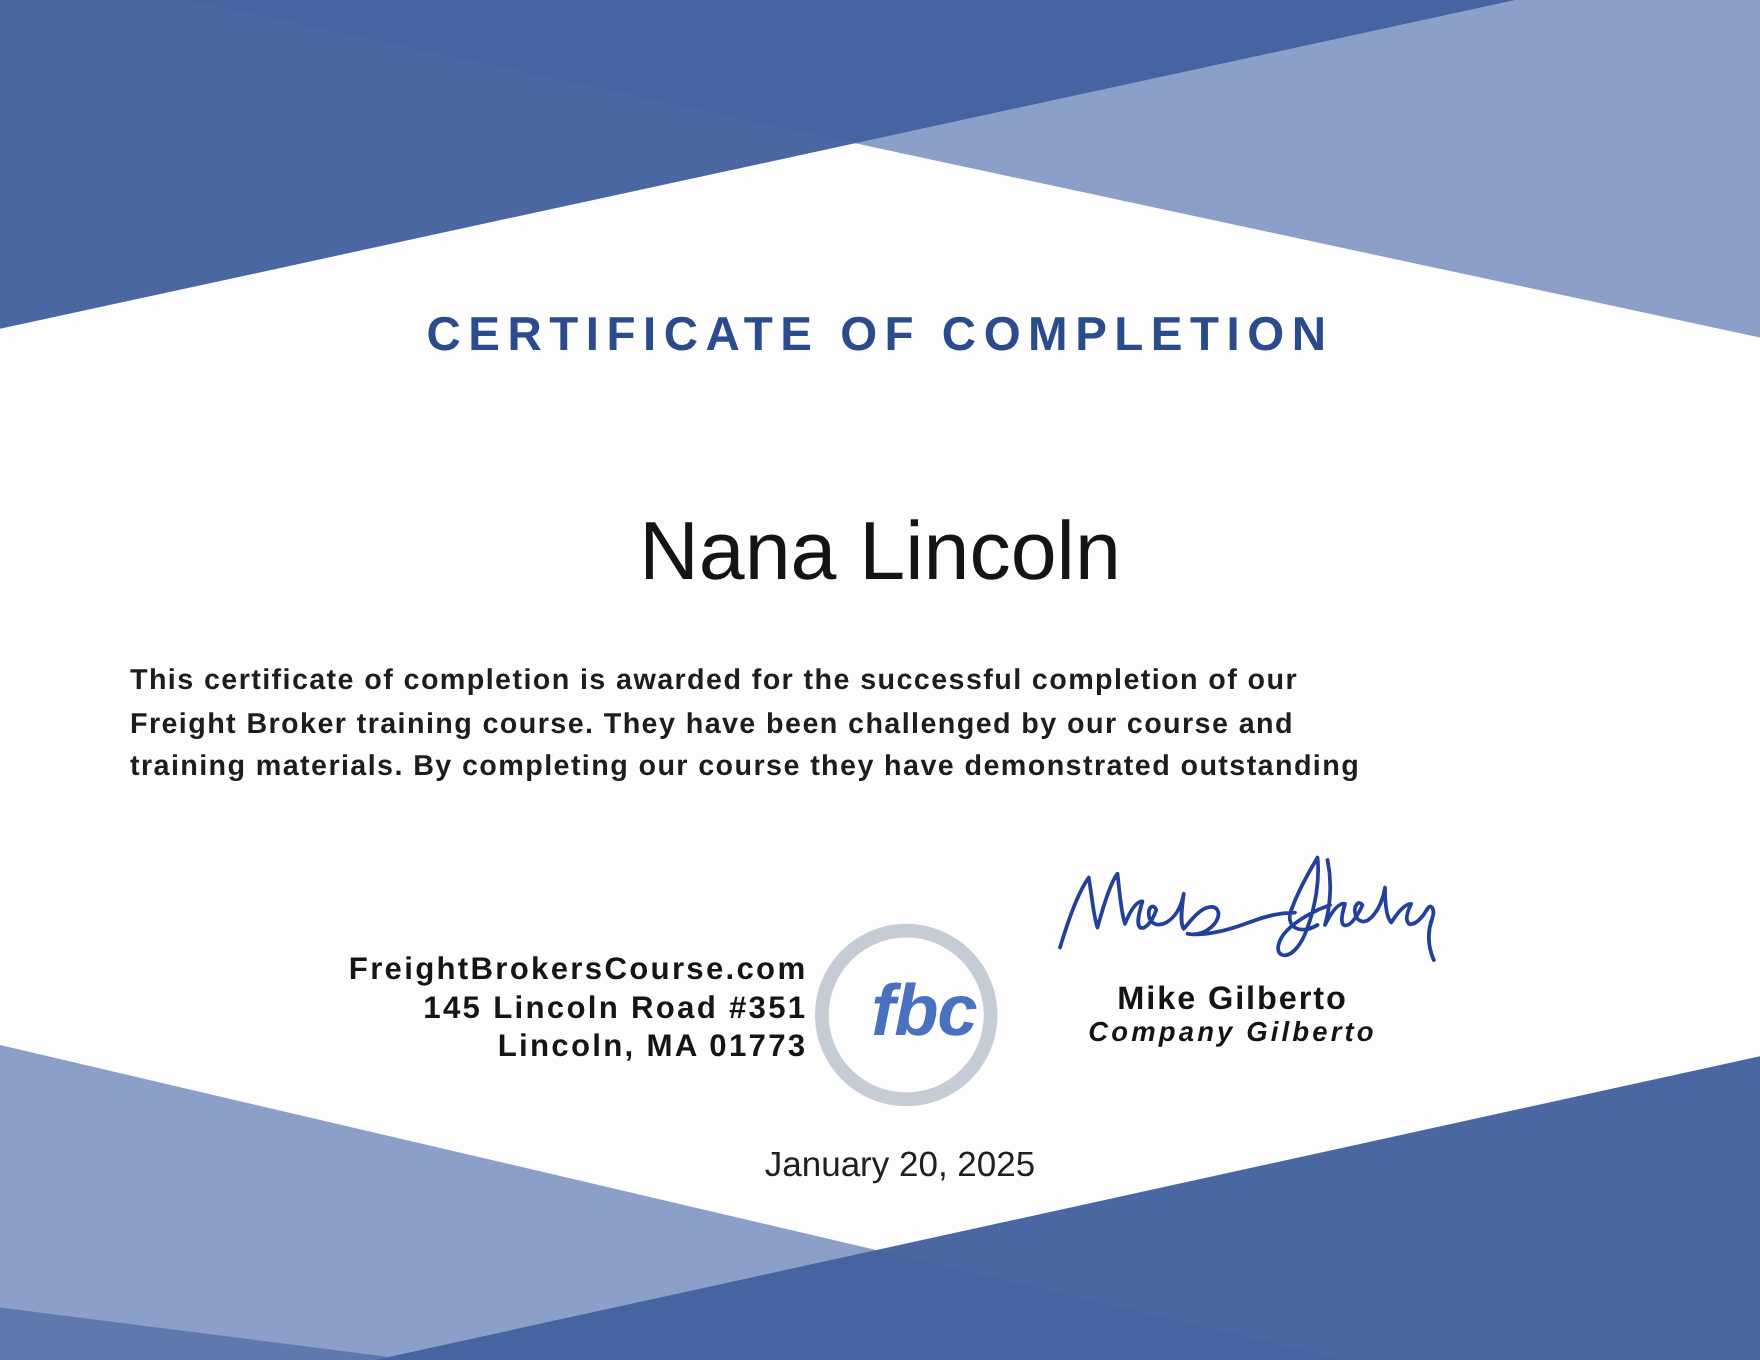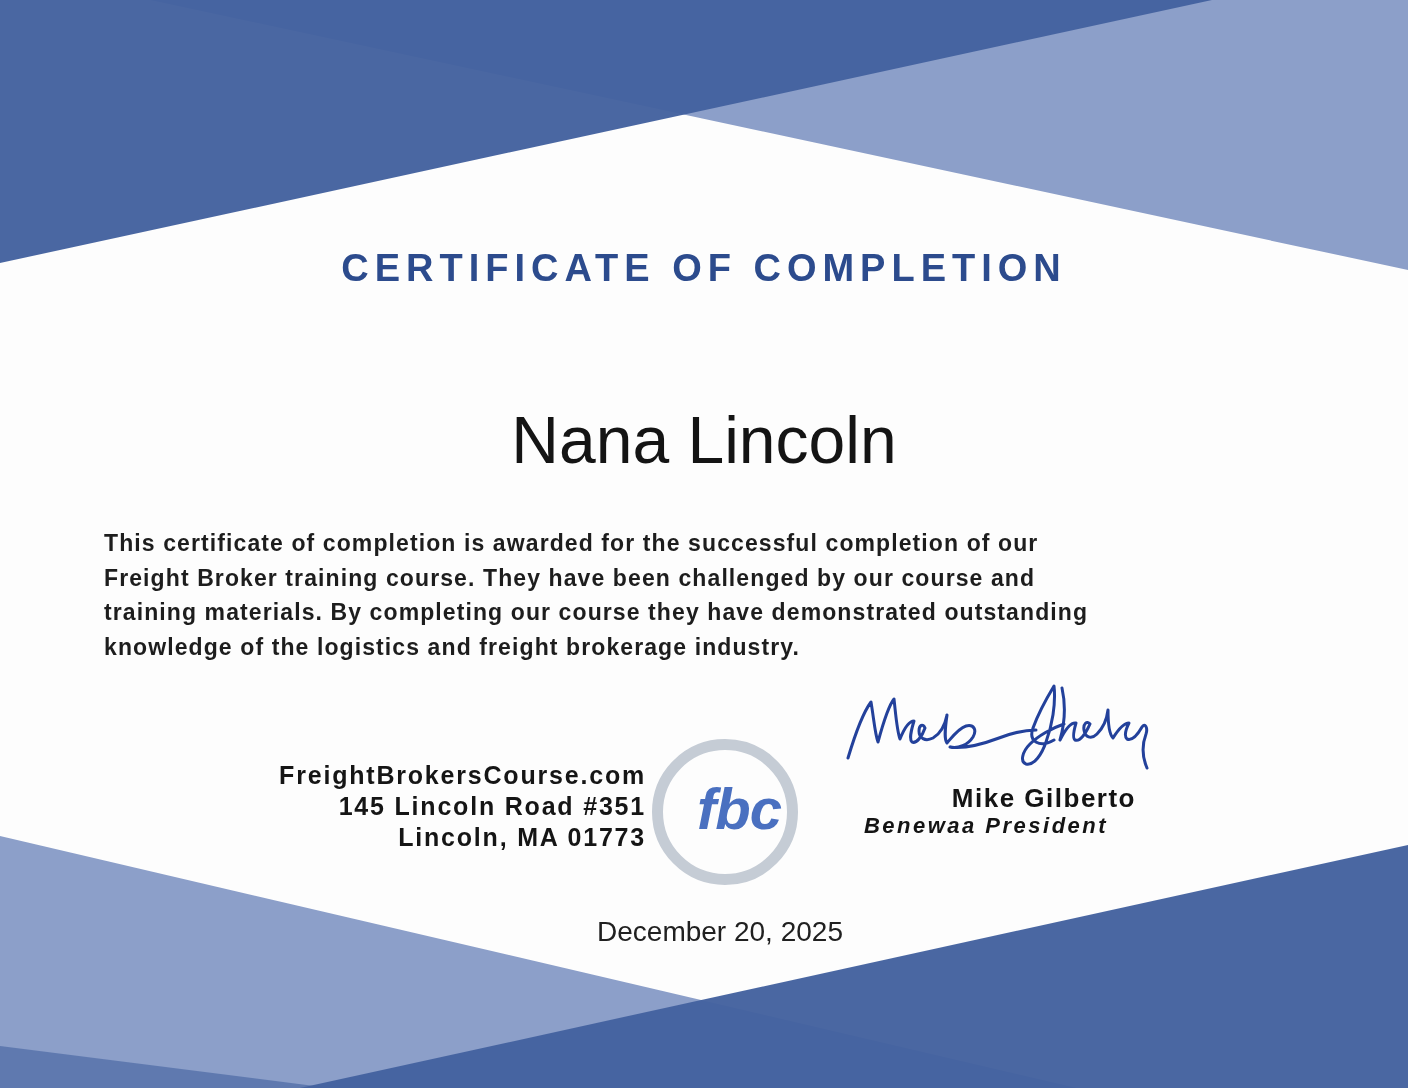--- a/index.html
+++ b/index.html
@@ -87,21 +87,21 @@
       color: #4a70c0;
       padding-bottom: 8px;
       margin-left: 28px;
     }
 
     .sig-svg { position: absolute; left: 842px; top: 680px; }
 
     .sig-name {
       position: absolute;
       left: 836px; top: 783px; width: 300px;
-      text-align: right;
+      text-align: center;
       font-size: 26px; font-weight: 700;
       letter-spacing: 1.5px;
       color: #141414;
       white-space: nowrap;
     }
 
     .sig-role {
       position: absolute;
       left: 836px; top: 813px; width: 300px;
       text-align: center;
@@ -135,21 +135,20 @@
 
   <div class="title">CERTIFICATE OF COMPLETION</div>
 
 
   <div class="name">Nana Lincoln</div>
 
   <div class="body">
     <div>This certificate of completion is awarded for the successful completion of our</div>
     <div>Freight Broker training course. They have been challenged by our course and</div>
     <div>training materials. By completing our course they have demonstrated outstanding</div>
-    <div>knowledge of the logistics and freight brokerage industry.</div>
   </div>
 
   <div class="org">
     <div>FreightBrokersCourse.com</div>
     <div>145 Lincoln Road #351</div>
     <div>Lincoln, MA 01773</div>
   </div>
 
   <div class="logo">
     <span>fbc</span>
@@ -167,17 +166,17 @@
              C196,56 210,48 222,44
              M220,8 C224,26 222,46 218,60 C223,50 229,42 234,43
              C232,50 230,58 233,60 C238,62 244,53 248,44 C245,40 241,44 242,50
              C243,57 249,60 255,54 C261,48 265,38 266,30 C266,42 267,54 271,58
              C276,50 282,43 287,43 C284,49 282,56 285,59 C290,61 296,54 300,47
              C303,42 306,48 304,54 C301,62 299,74 305,88" stroke="#23419b"></path>
   </svg>
 
   <div class="sig-name">Mike Gilberto</div>
 
-  <div class="sig-role">Benewaa President</div>
+  <div class="sig-role">Company Gilberto</div>
 
-  <div class="date">December 20, 2025</div>
+  <div class="date">January 20, 2025</div>
 
 </div>
 
 </body></html>

